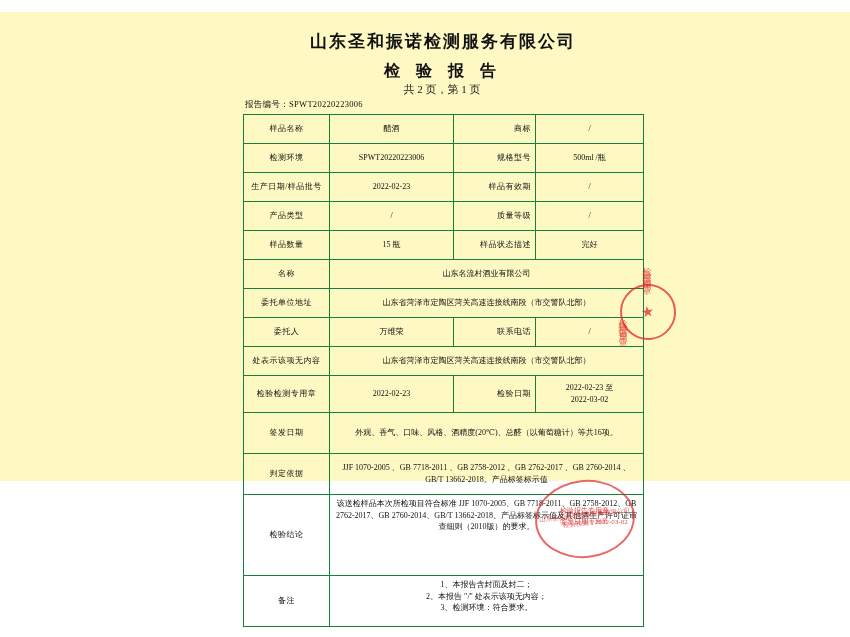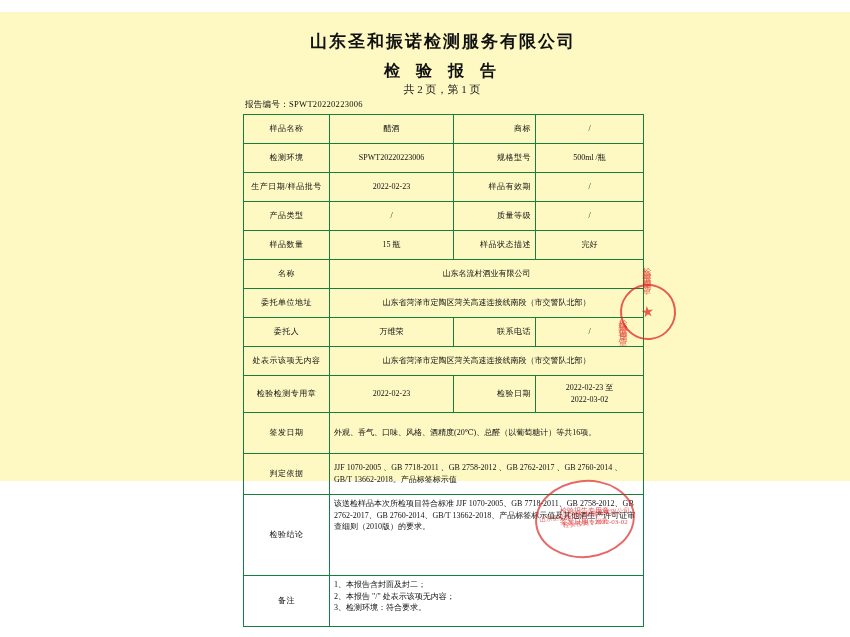--- a/index.html
+++ b/index.html
@@ -79,21 +79,21 @@
   td.val {
     text-align: center;
   }
   td.lbl2 {
     text-align: right;
     width: 72px;
     letter-spacing: .5px;
   }
   td.tall { height: 22px; }
   td.block {
-    text-align: left;
+    text-align: center;
     padding: 4px 6px;
     line-height: 1.6;
   }
   
   .stamp-round {
     position: absolute;
     border: 2px solid #d22;
     border-radius: 50%;
     color: #d22;
     opacity: .72;

